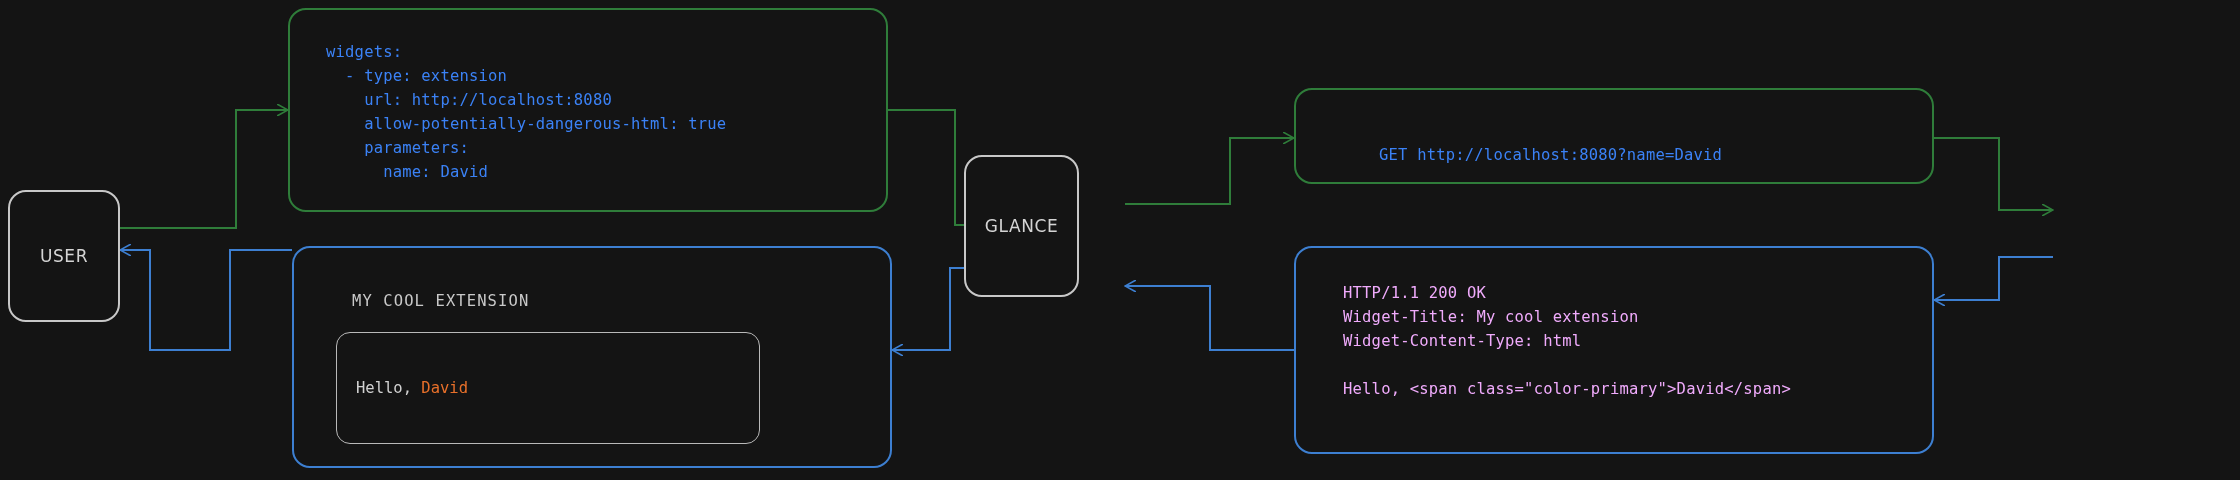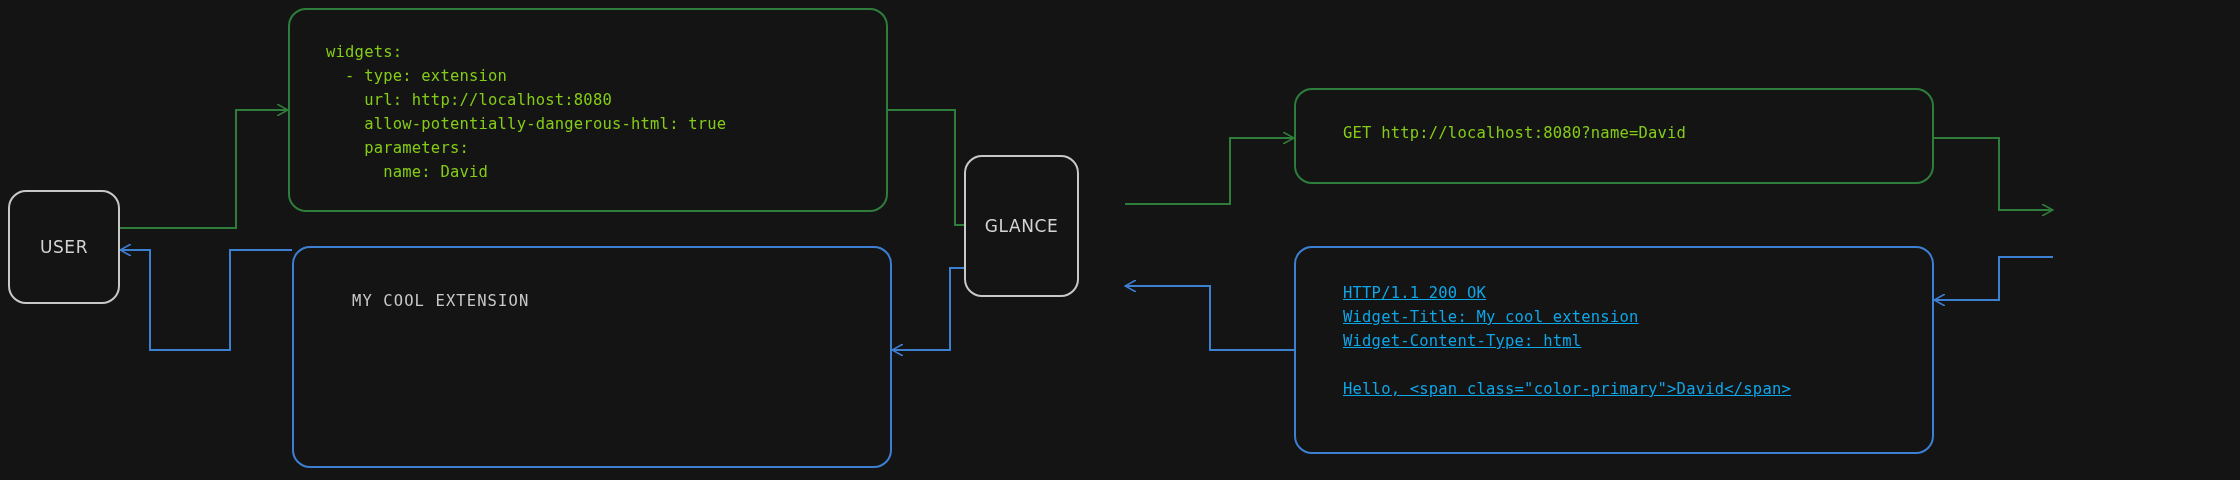--- a/index.html
+++ b/index.html
@@ -36,21 +36,21 @@
     justify-content: center;
     z-index: 3;
   }
   .node-label {
     color: #d4d4d4;
     font-family: "DejaVu Sans", "Liberation Sans", sans-serif;
     font-size: 17px;
     letter-spacing: 0.6px;
     white-space: nowrap;
   }
-  #node-user      { left: 8px;   top: 190px; width: 112px; height: 114px; }
+  #node-user      { left: 8px;   top: 190px; width: 112px; height: 132px; }
   #node-glance    { left: 964px; top: 155px; width: 115px; height: 142px; }
   #node-extension { left: 2053px; top: 156px; width: 118px; height: 140px; }
 
   
   .panel {
     position: absolute;
     box-sizing: border-box;
     border: 2px solid #2f7d3a;
     border-radius: 18px;
     background: #141414;
@@ -60,32 +60,32 @@
   .panel.request  { border-color: #2f7d3a; }
 
   .code {
     margin: 0;
     white-space: pre;
     font-family: "DejaVu Sans Mono", "Liberation Mono", monospace;
     font-size: 15.5px;
     line-height: 24px;
     letter-spacing: 0.2px;
   }
-  .code.green { color: #84cc16; }
-  .code.blue  { color: #0ea5e9; text-decoration: underline; }
+  .code.green { color: #3b82f6; }
+  .code.blue  { color: #f0abfc; }
 
   #panel-yaml {
     left: 288px; top: 8px; width: 600px; height: 204px;
   }
   #panel-yaml .code { padding: 30px 0 0 36px; }
 
   #panel-get {
     left: 1294px; top: 88px; width: 640px; height: 96px;
   }
-  #panel-get .code { padding: 31px 0 0 47px; }
+  #panel-get .code { padding: 53px 0 0 47px; margin-left: 36px; }
 
   #panel-response {
     left: 1294px; top: 246px; width: 640px; height: 208px;
   }
   #panel-response .code { padding: 33px 0 0 47px; }
 
   
   #panel-widget {
     left: 292px; top: 246px; width: 600px; height: 222px;
     border-color: #3d7fd1;
@@ -155,20 +155,23 @@
     <pre class="code green">widgets:
   - type: extension
     url: http://localhost:8080
     allow-potentially-dangerous-html: true
     parameters:
       name: David</pre>
   </div>
 
   <div class="panel blue" id="panel-widget">
     <div id="widget-title">MY COOL EXTENSION</div>
+    <div id="widget-card">
+      <div id="widget-card-text"><span>Hello, </span><span class="accent">David</span></div>
+    </div>
   </div>
 
   <div class="panel request" id="panel-get">
     <pre class="code green">GET http://localhost:8080?name=David</pre>
   </div>
 
   <div class="panel blue" id="panel-response">
     <pre class="code blue">HTTP/1.1 200 OK
 Widget-Title: My cool extension
 Widget-Content-Type: html

